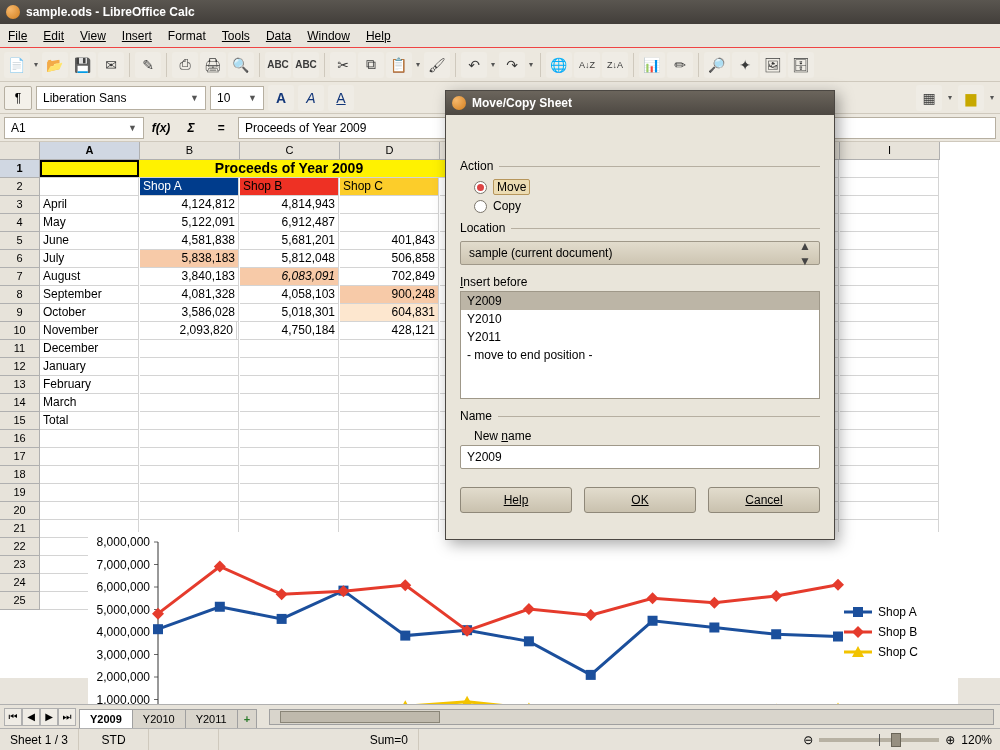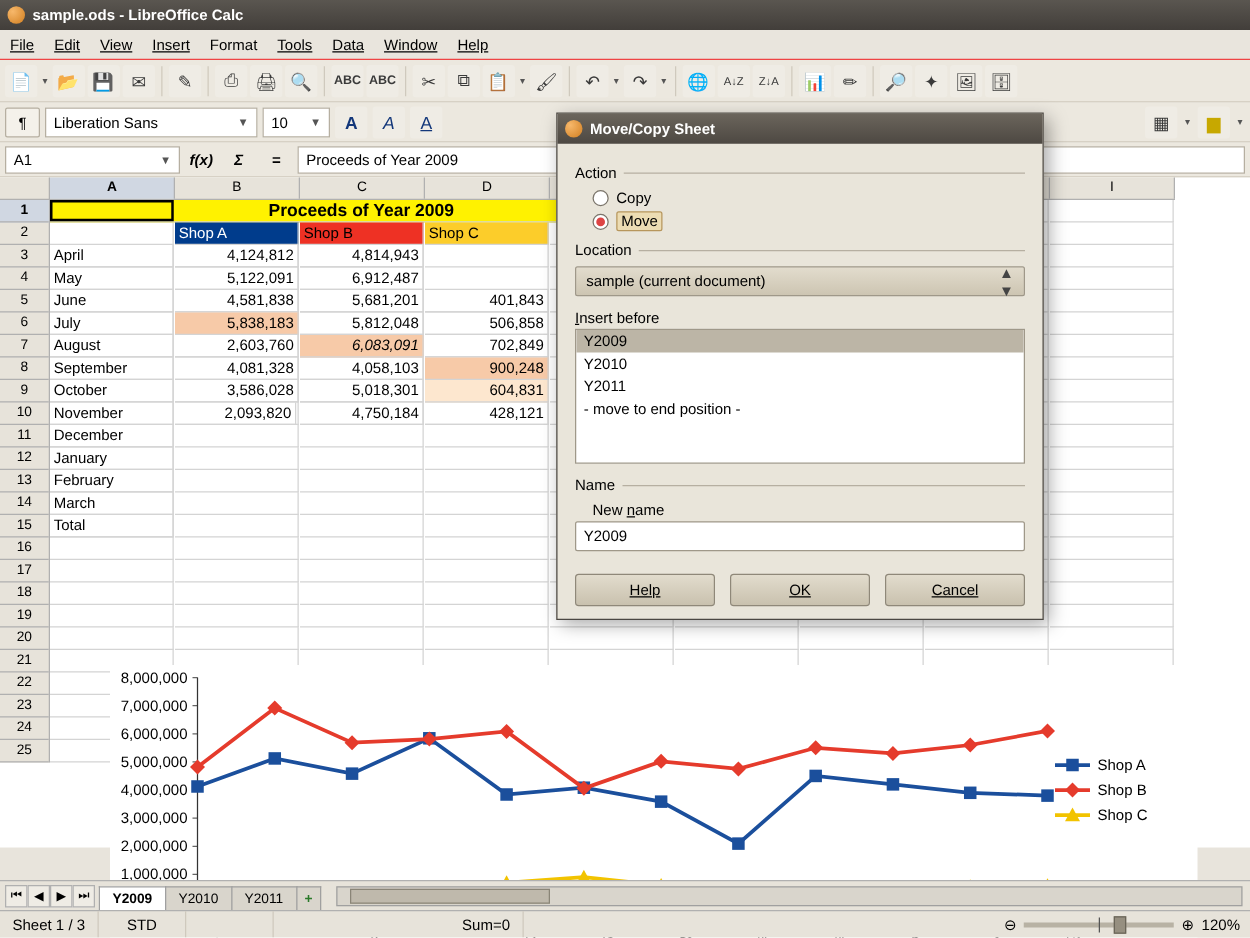--- a/index.html
+++ b/index.html
@@ -72,21 +72,21 @@
 .statcell { border-right: 1px solid #cfc9bd; padding: 0 10px; height: 100%; display: flex; align-items: center; }
 .zoomctrl { margin-left: auto; display: flex; align-items: center; gap: 6px; padding: 0 8px; }
 .zoomslider { width: 120px; height: 4px; background: #b8b2a4; position: relative; }
 .zoomslider .tick { position: absolute; top: -4px; width: 1px; height: 12px; background: #555; left: 50%; }
 .zoomslider .knob { position: absolute; top: -5px; width: 10px; height: 14px; background: #968f80; border: 1px solid #6a6558; left: 60%; }
 
 
 .dialog { position: absolute; left: 445px; top: 90px; width: 390px; background: #e9e5da; border: 1px solid #4b4742; box-shadow: 4px 4px 14px rgba(0,0,0,.35); }
 .dialog .dtitle { background: linear-gradient(#6b655c, #4d4842); color: #fff; height: 24px; display: flex; align-items: center; padding: 0 6px; gap: 6px; font-weight: bold; }
 .dialog .dtitle .orb { width: 14px; height: 14px; border-radius: 50%; background: radial-gradient(circle at 30% 30%, #f7b86b, #d27f20); }
-.dialog .body { padding: 10px 14px 10px; }
+.dialog .body { padding: 10px 14px 26px; margin-top: 28px; }
 .dsection-label { font-size: 11px; display: flex; align-items: center; gap: 6px; margin: 6px 0 4px; }
 .dsection-label .line { flex: 1; height: 1px; background: #b6afa1; }
 .radio-row { display: flex; align-items: center; gap: 6px; padding: 2px 14px; }
 .radio { width: 13px; height: 13px; border: 1px solid #7a746a; border-radius: 50%; background: #fff; display: inline-flex; align-items: center; justify-content: center; }
 .radio .dot { width: 7px; height: 7px; border-radius: 50%; background: #d44; }
 .rlabel.sel { border: 1px solid #b7965c; background: #ecdcb3; padding: 0 3px; border-radius: 2px; }
 .dlabel { font-size: 12px; }
 .combo { background: linear-gradient(#e2dccd, #cdc5b2); border: 1px solid #9f9889; height: 24px; padding: 0 8px; display: flex; align-items: center; justify-content: space-between; border-radius: 2px; }
 .spinner { display: flex; flex-direction: column; font-size: 7px; color: #444; gap: 1px; }
 .listbox { background: #fff; border: 1px solid #9f9889; height: 108px; overflow: auto; }
@@ -484,21 +484,21 @@
       <div class="cell num" style="left: 100px; top: 36px; width: 99px;">4,124,812</div>
       <div class="cell num" style="left: 200px; top: 36px; width: 99px;">4,814,943</div>
       <div class="cell num" style="left: 100px; top: 54px; width: 99px;">5,122,091</div>
       <div class="cell num" style="left: 200px; top: 54px; width: 99px;">6,912,487</div>
       <div class="cell num" style="left: 100px; top: 72px; width: 99px;">4,581,838</div>
       <div class="cell num" style="left: 200px; top: 72px; width: 99px;">5,681,201</div>
       <div class="cell num" style="left: 300px; top: 72px; width: 99px;">401,843</div>
       <div class="cell num hl1" style="left: 100px; top: 90px; width: 99px;">5,838,183</div>
       <div class="cell num" style="left: 200px; top: 90px; width: 99px;">5,812,048</div>
       <div class="cell num" style="left: 300px; top: 90px; width: 99px;">506,858</div>
-      <div class="cell num" style="left: 100px; top: 108px; width: 99px;">2,603,760</div>
+      <div class="cell num" style="left: 100px; top: 108px; width: 99px;">3,840,183</div>
       <div class="cell num hl1" style="left: 200px; top: 108px; width: 99px; font-style: italic;">6,083,091</div>
       <div class="cell num" style="left: 300px; top: 108px; width: 99px;">702,849</div>
       <div class="cell num" style="left: 100px; top: 126px; width: 99px;">4,081,328</div>
       <div class="cell num" style="left: 200px; top: 126px; width: 99px;">4,058,103</div>
       <div class="cell num hl1" style="left: 300px; top: 126px; width: 99px;">900,248</div>
       <div class="cell num" style="left: 100px; top: 144px; width: 99px;">3,586,028</div>
       <div class="cell num" style="left: 200px; top: 144px; width: 99px;">5,018,301</div>
       <div class="cell num hl2" style="left: 300px; top: 144px; width: 99px;">604,831</div>
       <div class="cell num" style="left: 100px; top: 162px; width: 97px;">2,093,820</div>
       <div class="cell num" style="left: 200px; top: 162px; width: 99px;">4,750,184</div>
@@ -638,28 +638,28 @@
   <div class="dtitle">
     <span class="orb"></span>
     <span>Move/Copy Sheet</span>
   </div>
   <div class="body">
     <div class="dsection-label">
         <span>Action</span>
         <div class="line"></div>
       </div>
     <div class="radio-row">
-      <span class="radio"></span>
-      <span class="dlabel">Copy</span>
-    </div>
-    <div class="radio-row">
       <span class="radio">
           <span class="dot"></span>
         </span>
       <span class="rlabel sel">Move</span>
+    </div>
+    <div class="radio-row">
+      <span class="radio"></span>
+      <span class="dlabel">Copy</span>
     </div>
 
     <div class="dsection-label">
         <span>Location</span>
         <div class="line"></div>
       </div>
     <div style="padding:2px 0 8px 0">
       <div class="combo">
         <span>sample (current document)</span>
         <span class="spinner">

